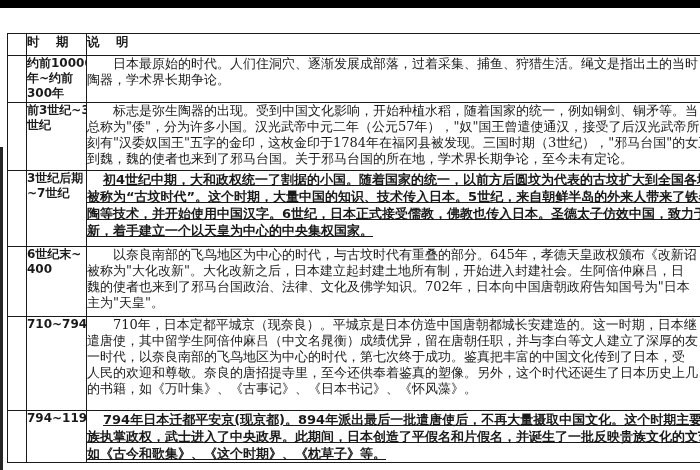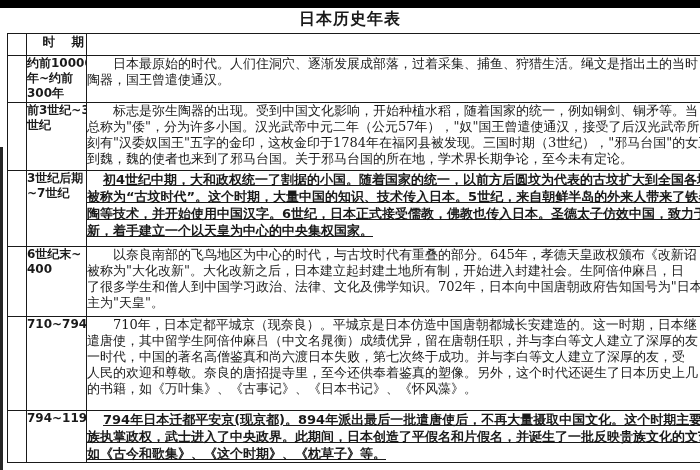--- a/index.html
+++ b/index.html
@@ -16,21 +16,21 @@
   table.timeline{
     position:absolute;top:33px;left:7px;width:765px;
     border-collapse:collapse;table-layout:fixed;
   }
   table.timeline td,table.timeline th{
     border:1px solid #1a1a1a;vertical-align:top;padding:0;overflow:hidden;
   }
   col.c0{width:19px;} col.c1{width:60px;} col.c2{width:686px;}
   thead tr{height:22px;}
   thead th{
-    font-size:12.5px;font-weight:bold;text-align:right;vertical-align:middle;
+    font-size:12.5px;font-weight:bold;text-align:left;vertical-align:middle;
     letter-spacing:2px;
   }
   tbody tr:nth-child(1){height:47px;}
   tbody tr:nth-child(2){height:68px;}
   tbody tr:nth-child(3){height:76px;}
   tbody tr:nth-child(4){height:70px;}
   tbody tr:nth-child(5){height:94px;}
   tbody tr:nth-child(6){height:52px;}
   td.period{
     padding:3px 1px 0 3px;font-size:12px;font-weight:bold;line-height:15px;
@@ -48,21 +48,20 @@
     font-weight:bold;line-height:17px;text-decoration:underline;
   }
   .u{}
 </style>
 </head>
 <body>
 
 <div class="page">
   <div class="topbar"></div>
   <div class="edge-mark"></div>
-  <div class="doc-title">日本历史年表</div>
 
   <table class="timeline">
     <colgroup>
       <col class="c0">
         <col class="c1">
         <col class="c2">
     </colgroup>
     <thead>
       <tr>
         <th></th>
@@ -73,21 +72,21 @@
     <tbody>
         <tr>
           <td></td>
           <td class="period">
             <div class="pline">约前10000</div>
             <div class="pline">年~约前</div>
             <div class="pline">300年</div>
           </td>
           <td class="desc">
             <div class="dline indent"><span>日本最原始的时代。人们住洞穴、逐渐发展成部落，过着采集、捕鱼、狩猎生活。绳文是指出土的当时</span></div>
-            <div class="dline"><span>陶器，国王曾遣使通汉。</span></div>
+            <div class="dline"><span>陶器，学术界长期争论。</span></div>
           </td>
         </tr>
         <tr>
           <td></td>
           <td class="period">
             <div class="pline">前3世纪~3</div>
             <div class="pline">世纪</div>
           </td>
           <td class="desc">
             <div class="dline indent"><span>标志是弥生陶器的出现。受到中国文化影响，开始种植水稻，随着国家的统一，例如铜剑、铜矛等。当</span></div>
@@ -111,33 +110,33 @@
         </tr>
         <tr>
           <td></td>
           <td class="period">
             <div class="pline">6世纪末~</div>
             <div class="pline">400</div>
           </td>
           <td class="desc">
             <div class="dline indent"><span>以奈良南部的飞鸟地区为中心的时代，与古坟时代有重叠的部分。645年，孝德天皇政权颁布《改新诏</span></div>
             <div class="dline"><span>被称为"大化改新"。大化改新之后，日本建立起封建土地所有制，开始进入封建</span><span class="u">社会</span><span>。生阿倍仲麻吕，日</span></div>
-            <div class="dline"><span>了很多学生和僧人到中国学习</span><span class="u">政治</span><span>、法律、文化及佛学知识。702年，日本向中国唐朝政府告知国号为"日本</span></div>
+            <div class="dline"><span>魏的使者也来到了邪马台国</span><span class="u">政治</span><span>、法律、文化及佛学知识。702年，日本向中国唐朝政府告知国号为"日本</span></div>
             <div class="dline"><span>主为"天皇"。</span></div>
           </td>
         </tr>
         <tr>
           <td></td>
           <td class="period">
             <div class="pline">710~794</div>
           </td>
           <td class="desc">
             <div class="dline indent"><span>710年，日本定都平城京（现奈良）。平城京是日本仿造中国唐朝都城长安建造的。这一时期，日本继</span></div>
             <div class="dline"><span>遣唐使，其中</span><span class="u">留学</span><span>生阿倍仲麻吕（中文名晁衡）成绩优异，留在唐朝任职，并与李白等文人建立了深厚的友</span></div>
-            <div class="dline"><span>一时代，中国的著名高僧鉴真和尚六渡日本失败，第七次终于成功。并与李白等文人建立了深厚的友，受</span></div>
+            <div class="dline"><span>一时代，以奈良南部的飞鸟地区为中心的时代，第七次终于成功。鉴真把丰富的中国文化传到了日本，受</span></div>
             <div class="dline"><span>人民的欢迎和尊敬。奈良的唐招提寺里，至今还供奉着鉴真的塑像。另外，这个时代还诞生了日本</span><span class="u">历史</span><span>上几</span></div>
             <div class="dline"><span>的书籍，如《万叶集》、《古事记》、《日本书记》、《怀风藻》。</span></div>
           </td>
         </tr>
         <tr>
           <td></td>
           <td class="period">
             <div class="pline">794~1192</div>
           </td>
           <td class="desc">

